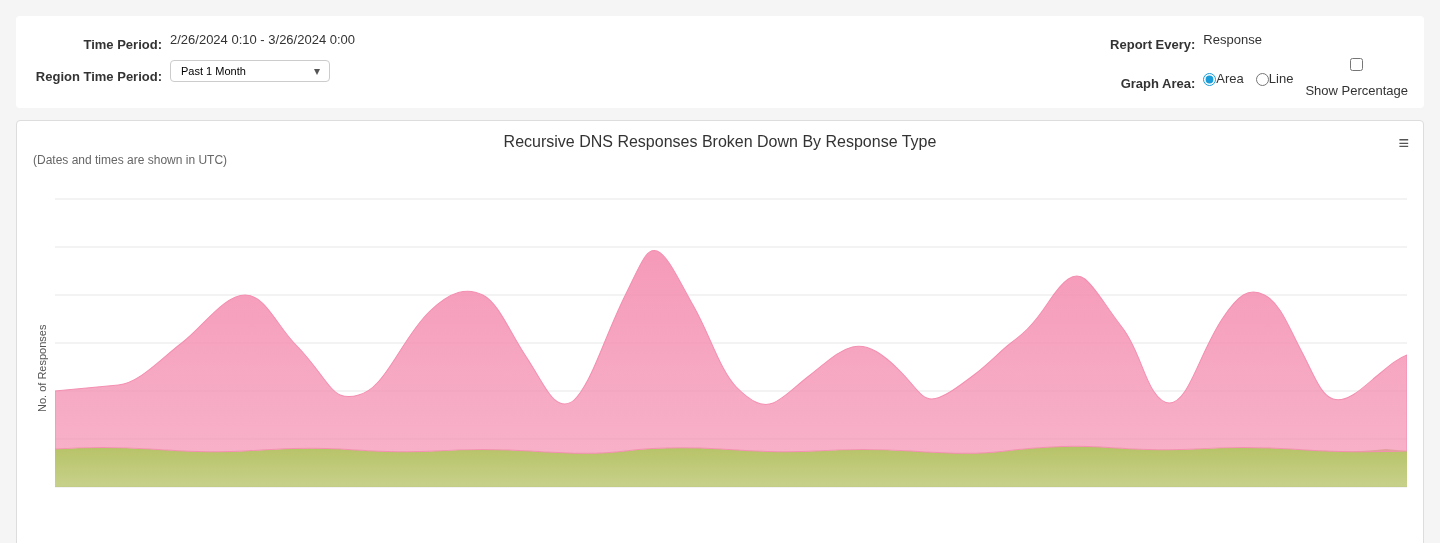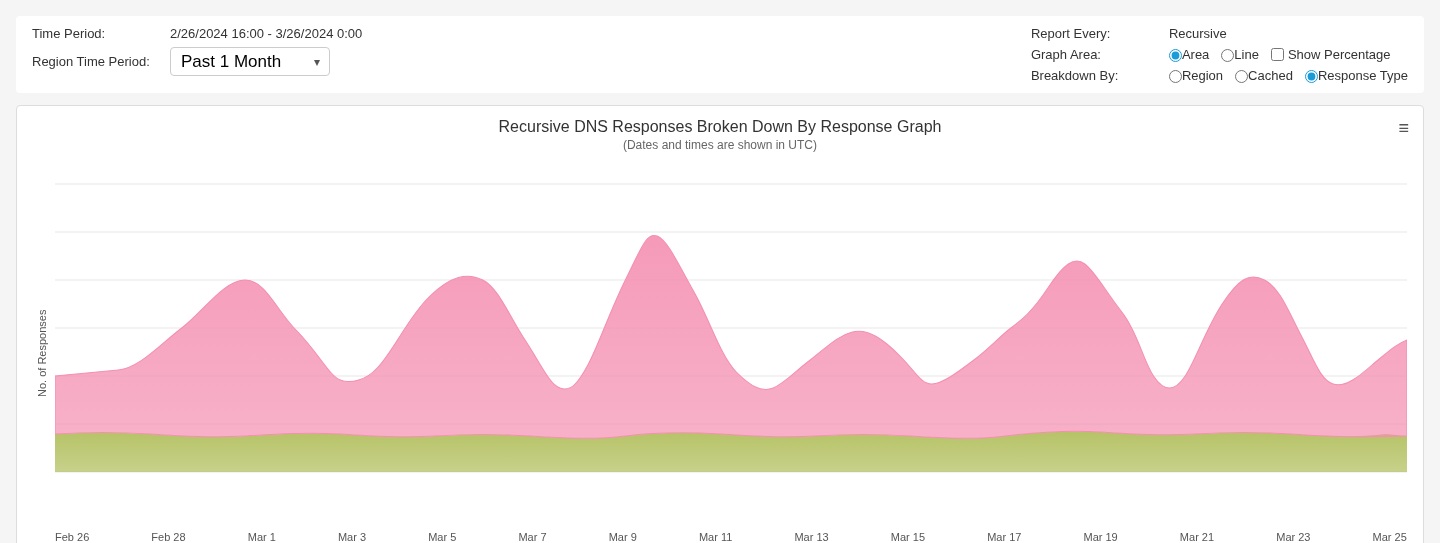--- a/index.html
+++ b/index.html
@@ -22,38 +22,40 @@
       display: flex;
       flex-direction: column;
       gap: 6px;
     }
     .control-row {
       display: flex;
       align-items: center;
       gap: 8px;
     }
     .control-label {
-      font-weight: normal;
+      font-weight: bold;
+      text-align: right;
       min-width: 130px;
+      margin-top: 11px;
     }
     .control-value {
       color: #333;
     }
     .select-wrapper {
       position: relative;
       display: inline-flex;
       align-items: center;
     }
     .time-select {
       appearance: none;
       -webkit-appearance: none;
       border: 1px solid #ccc;
       border-radius: 4px;
       padding: 4px 32px 4px 10px;
-      font-size: 17px;
+      font-size: 11px;
       background: #fff;
       cursor: pointer;
       min-width: 160px;
     }
     .select-chevron {
       position: absolute;
       right: 10px;
       pointer-events: none;
       font-size: 12px;
       color: #555;
@@ -69,42 +71,43 @@
       gap: 0;
       cursor: pointer;
     }
     .radio-option input[type="radio"] {
       cursor: pointer;
       accent-color: #1a9cd8;
     }
     .checkbox-option {
       display: flex;
       align-items: center;
-      gap: 4px;
-      cursor: pointer;
+      gap: 12px;
+      cursor: pointer;
+      flex-direction: column;
     }
     .checkbox-option input[type="checkbox"] {
       cursor: pointer;
     }
     .chart-container {
       background: #fff;
       border: 1px solid #ddd;
       border-radius: 4px;
       padding: 12px 16px 16px;
       position: relative;
     }
     .chart-title {
       text-align: center;
       font-size: 16px;
       font-weight: normal;
       color: #333;
       margin-bottom: 2px;
     }
     .chart-subtitle {
-      text-align: center;
+      text-align: left;
       font-size: 12px;
       color: #666;
       margin-bottom: 12px;
     }
     .hamburger-icon {
       position: absolute;
       top: 12px;
       right: 14px;
       cursor: pointer;
       font-size: 18px;
@@ -143,81 +146,64 @@
       margin-left: 0;
     }
   </style>
 </head>
 <body>
 
 <div class="top-controls">
   <div class="left-controls">
     <div class="control-row">
       <span class="control-label">Time Period:</span>
-      <span class="control-value">2/26/2024 16:00 - 3/26/2024 0:00</span>
+      <span class="control-value">2/26/2024 0:10 - 3/26/2024 0:00</span>
     </div>
     <div class="control-row">
       <span class="control-label">Region Time Period:</span>
       <div class="select-wrapper">
         <select class="time-select">
           <option>Past 1 Month</option>
           <option>Past 7 Days</option>
           <option>Past 3 Months</option>
           <option>Custom</option>
         </select>
         <span class="select-chevron">▾</span>
       </div>
     </div>
   </div>
 
   <div class="right-controls">
     <div class="control-row">
       <span class="control-label">Report Every:</span>
-      <span class="control-value">Recursive</span>
+      <span class="control-value">Response</span>
     </div>
     <div class="control-row">
       <span class="control-label">Graph Area:</span>
       <div class="radio-group">
         <label class="radio-option">
           <input type="radio" name="graphType" value="area" checked="" style="">
           <span>Area</span>
         </label>
         <label class="radio-option">
           <input type="radio" name="graphType" value="line" style="">
           <span>Line</span>
         </label>
         <label class="checkbox-option">
           <input type="checkbox" style="">
           <span>Show Percentage</span>
         </label>
       </div>
     </div>
-    <div class="control-row">
-      <span class="control-label">Breakdown By:</span>
-      <div class="radio-group">
-        <label class="radio-option">
-          <input type="radio" name="breakdown" value="region" style="">
-          <span>Region</span>
-        </label>
-        <label class="radio-option">
-          <input type="radio" name="breakdown" value="cached" style="">
-          <span>Cached</span>
-        </label>
-        <label class="radio-option">
-          <input type="radio" name="breakdown" value="responseType" checked="" style="">
-          <span>Response Type</span>
-        </label>
-      </div>
-    </div>
   </div>
 </div>
 
 <div class="chart-container">
   <div class="hamburger-icon">≡</div>
-  <div class="chart-title">Recursive DNS Responses Broken Down By Response Graph</div>
+  <div class="chart-title">Recursive DNS Responses Broken Down By Response Type</div>
   <div class="chart-subtitle">(Dates and times are shown in UTC)</div>
 
   <div class="chart-area">
     <div class="y-axis-label">No. of Responses</div>
     <div class="chart-inner">
       <svg class="svg-chart" viewBox="0 0 1280 360" preserveAspectRatio="none">
         <defs>
           <linearGradient id="negGrad" x1="0" y1="0" x2="0" y2="1">
             <stop offset="0%" stop-color="#f48fb1" stop-opacity="0.9"></stop>
             <stop offset="100%" stop-color="#f48fb1" stop-opacity="0.7"></stop>

